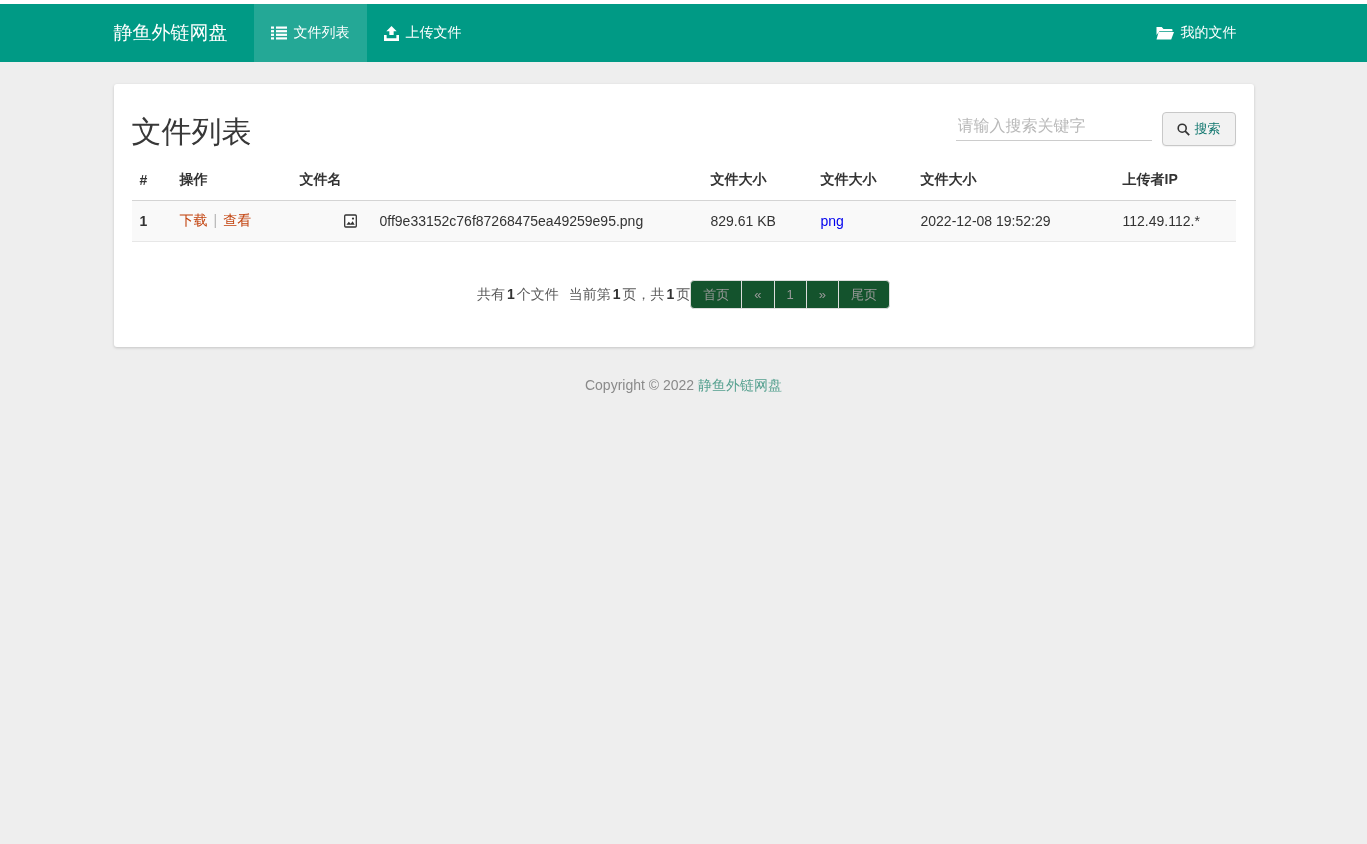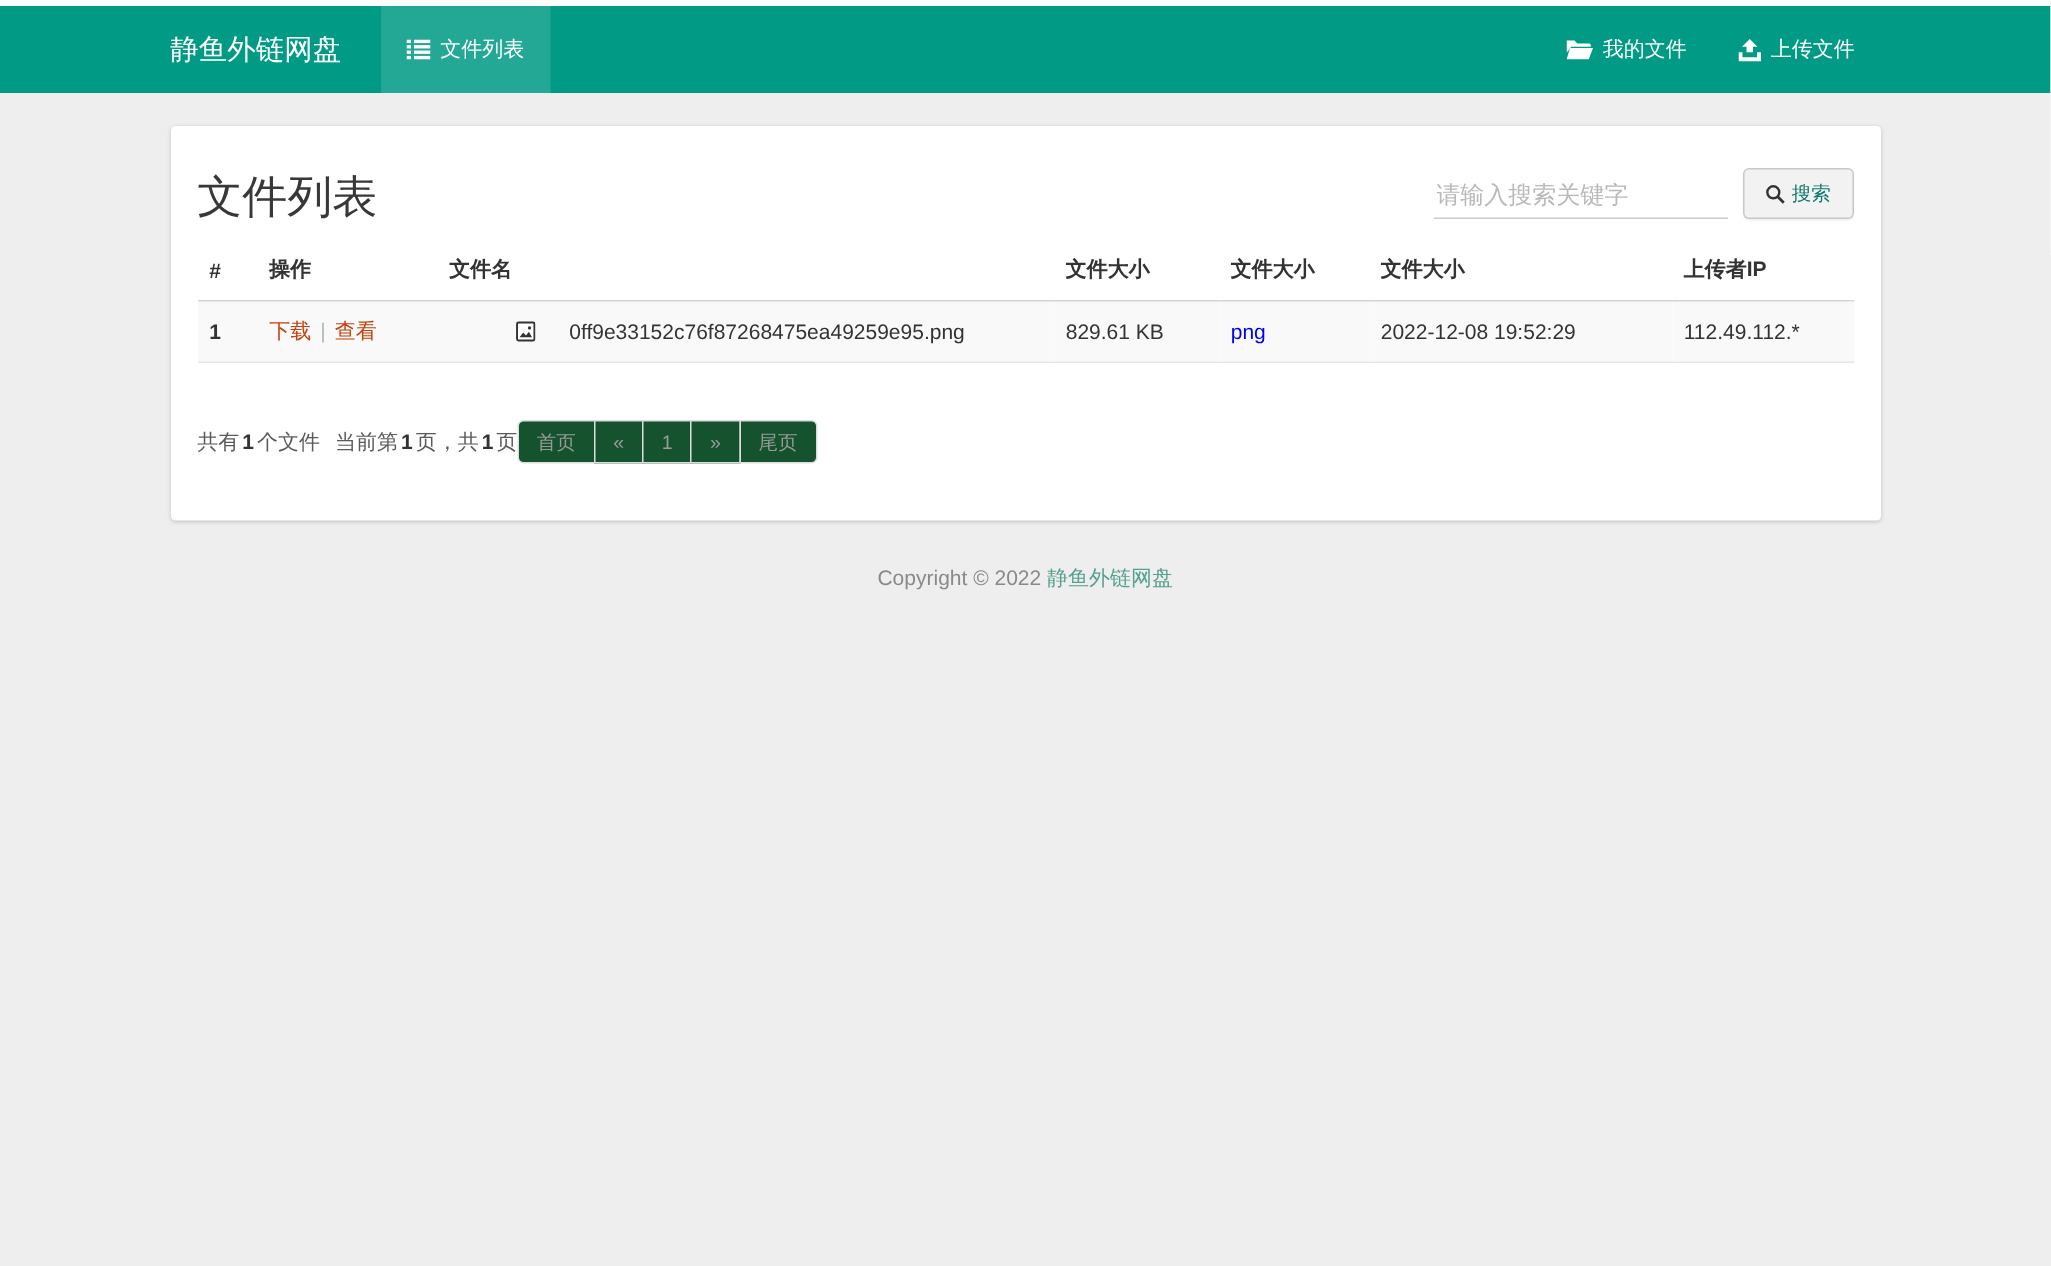--- a/index.html
+++ b/index.html
@@ -38,21 +38,21 @@
   .card {
     background:#ffffff; border-radius:3px;
     box-shadow:0 1px 3px rgba(0,0,0,0.18);
     padding:28px 18px 38px 18px;
   }
   .card-head {
     display:flex; justify-content:space-between; align-items:flex-end;
     margin-bottom:12px;
   }
   .page-title { margin:0; font-size:30px; font-weight:400; color:#383838; line-height:1.1; }
-  .search-group { display:flex; align-items:flex-end; gap:10px; padding-bottom:2px; }
+  .search-group { display:flex; align-items:flex-start; gap:10px; padding-bottom:2px; }
   .search-input {
     width:196px; border:none; border-bottom:1px solid #cccccc;
     font-size:16px; padding:5px 2px; outline:none; color:#333;
     background:transparent;
     font-family: "Liberation Sans", "DejaVu Sans", sans-serif;
   }
   .search-input::placeholder { color:#b9b9b9; }
   .search-btn {
     display:inline-flex; align-items:center; gap:5px;
     background:#f2f2f2; border:1px solid #c8c8c8; border-radius:4px;
@@ -68,21 +68,21 @@
   }
   td { padding:11px 8px; border-top:0; }
   tbody tr { background:#f9f9f9; border-bottom:1px solid #e7e7e7; }
   .cell-index { font-weight:bold; }
   .action-link { color:#c2410c; text-decoration:none; cursor:pointer; }
   .action-sep { color:#b5b5b5; margin:0 6px; }
   .file-cell { display:flex; align-items:center; gap:23px;margin-left:44px; }
   .format-link { color:#0000ee; text-decoration:none; cursor:pointer; }
   
   .card-footer-row {
-    display:flex; justify-content:flex-start; align-items:center;
+    display:flex; justify-content:center; align-items:center;
     margin-top:38px;
   }
   .summary { font-size:14px; color:#5a5a5a; }
   .summary b { color:#333; padding:0 2px; }
   .summary .gap { display:inline-block; width:10px; }
   .pagination { display:flex; }
   .page-btn {
     border:1px solid #dddddd; background:#14532d; color:#9a9a9a;
     padding:7px 12px; font-size:13px; margin-left:-1px; cursor:pointer;
     line-height:1; min-width:28px; text-align:center;
@@ -114,42 +114,42 @@
             <rect x="0" y="7.7" width="3" height="2.2"></rect>
               <rect x="5" y="7.7" width="11" height="2.2"></rect>
             <rect x="0" y="11.3" width="3" height="2.2"></rect>
               <rect x="5" y="11.3" width="11" height="2.2"></rect>
           </g>
         </svg>
       </span>
       <span>文件列表</span>
     </div>
 
+    <div class="nav-item">
+      <span class="nav-icon">
+        <svg width="15" height="15" viewBox="0 0 16 16">
+          <g fill="#ffffff">
+            <polygon points="8,0 13.5,5.5 10.3,5.5 10.3,9.5 5.7,9.5 5.7,5.5 2.5,5.5"></polygon>
+            <path d="M0,9.5 h2.8 v3.5 h10.4 v-3.5 H16 V16 H0 Z"></path>
+          </g>
+        </svg>
+      </span>
+      <span>上传文件</span>
+    </div>
+
     <div class="nav-item nav-right">
       <span class="nav-icon">
         <svg width="18" height="14" viewBox="0 0 18 14">
           <g fill="#ffffff">
             <path d="M0.5,1 h5.2 l1.8,2 h8 a1,1 0 0 1 1,1 v1.2 h-13 L0.5,9 Z"></path>
             <polygon points="2.6,6 18,6 15.2,13.5 0.5,13.5"></polygon>
           </g>
         </svg>
       </span>
       <span>我的文件</span>
-    </div>
-
-    <div class="nav-item">
-      <span class="nav-icon">
-        <svg width="15" height="15" viewBox="0 0 16 16">
-          <g fill="#ffffff">
-            <polygon points="8,0 13.5,5.5 10.3,5.5 10.3,9.5 5.7,9.5 5.7,5.5 2.5,5.5"></polygon>
-            <path d="M0,9.5 h2.8 v3.5 h10.4 v-3.5 H16 V16 H0 Z"></path>
-          </g>
-        </svg>
-      </span>
-      <span>上传文件</span>
     </div>
   </div>
 </nav>
 
 <div class="page">
   <div class="container">
     <div class="card">
 
       <div class="card-head">
         <h1 class="page-title">文件列表</h1>

